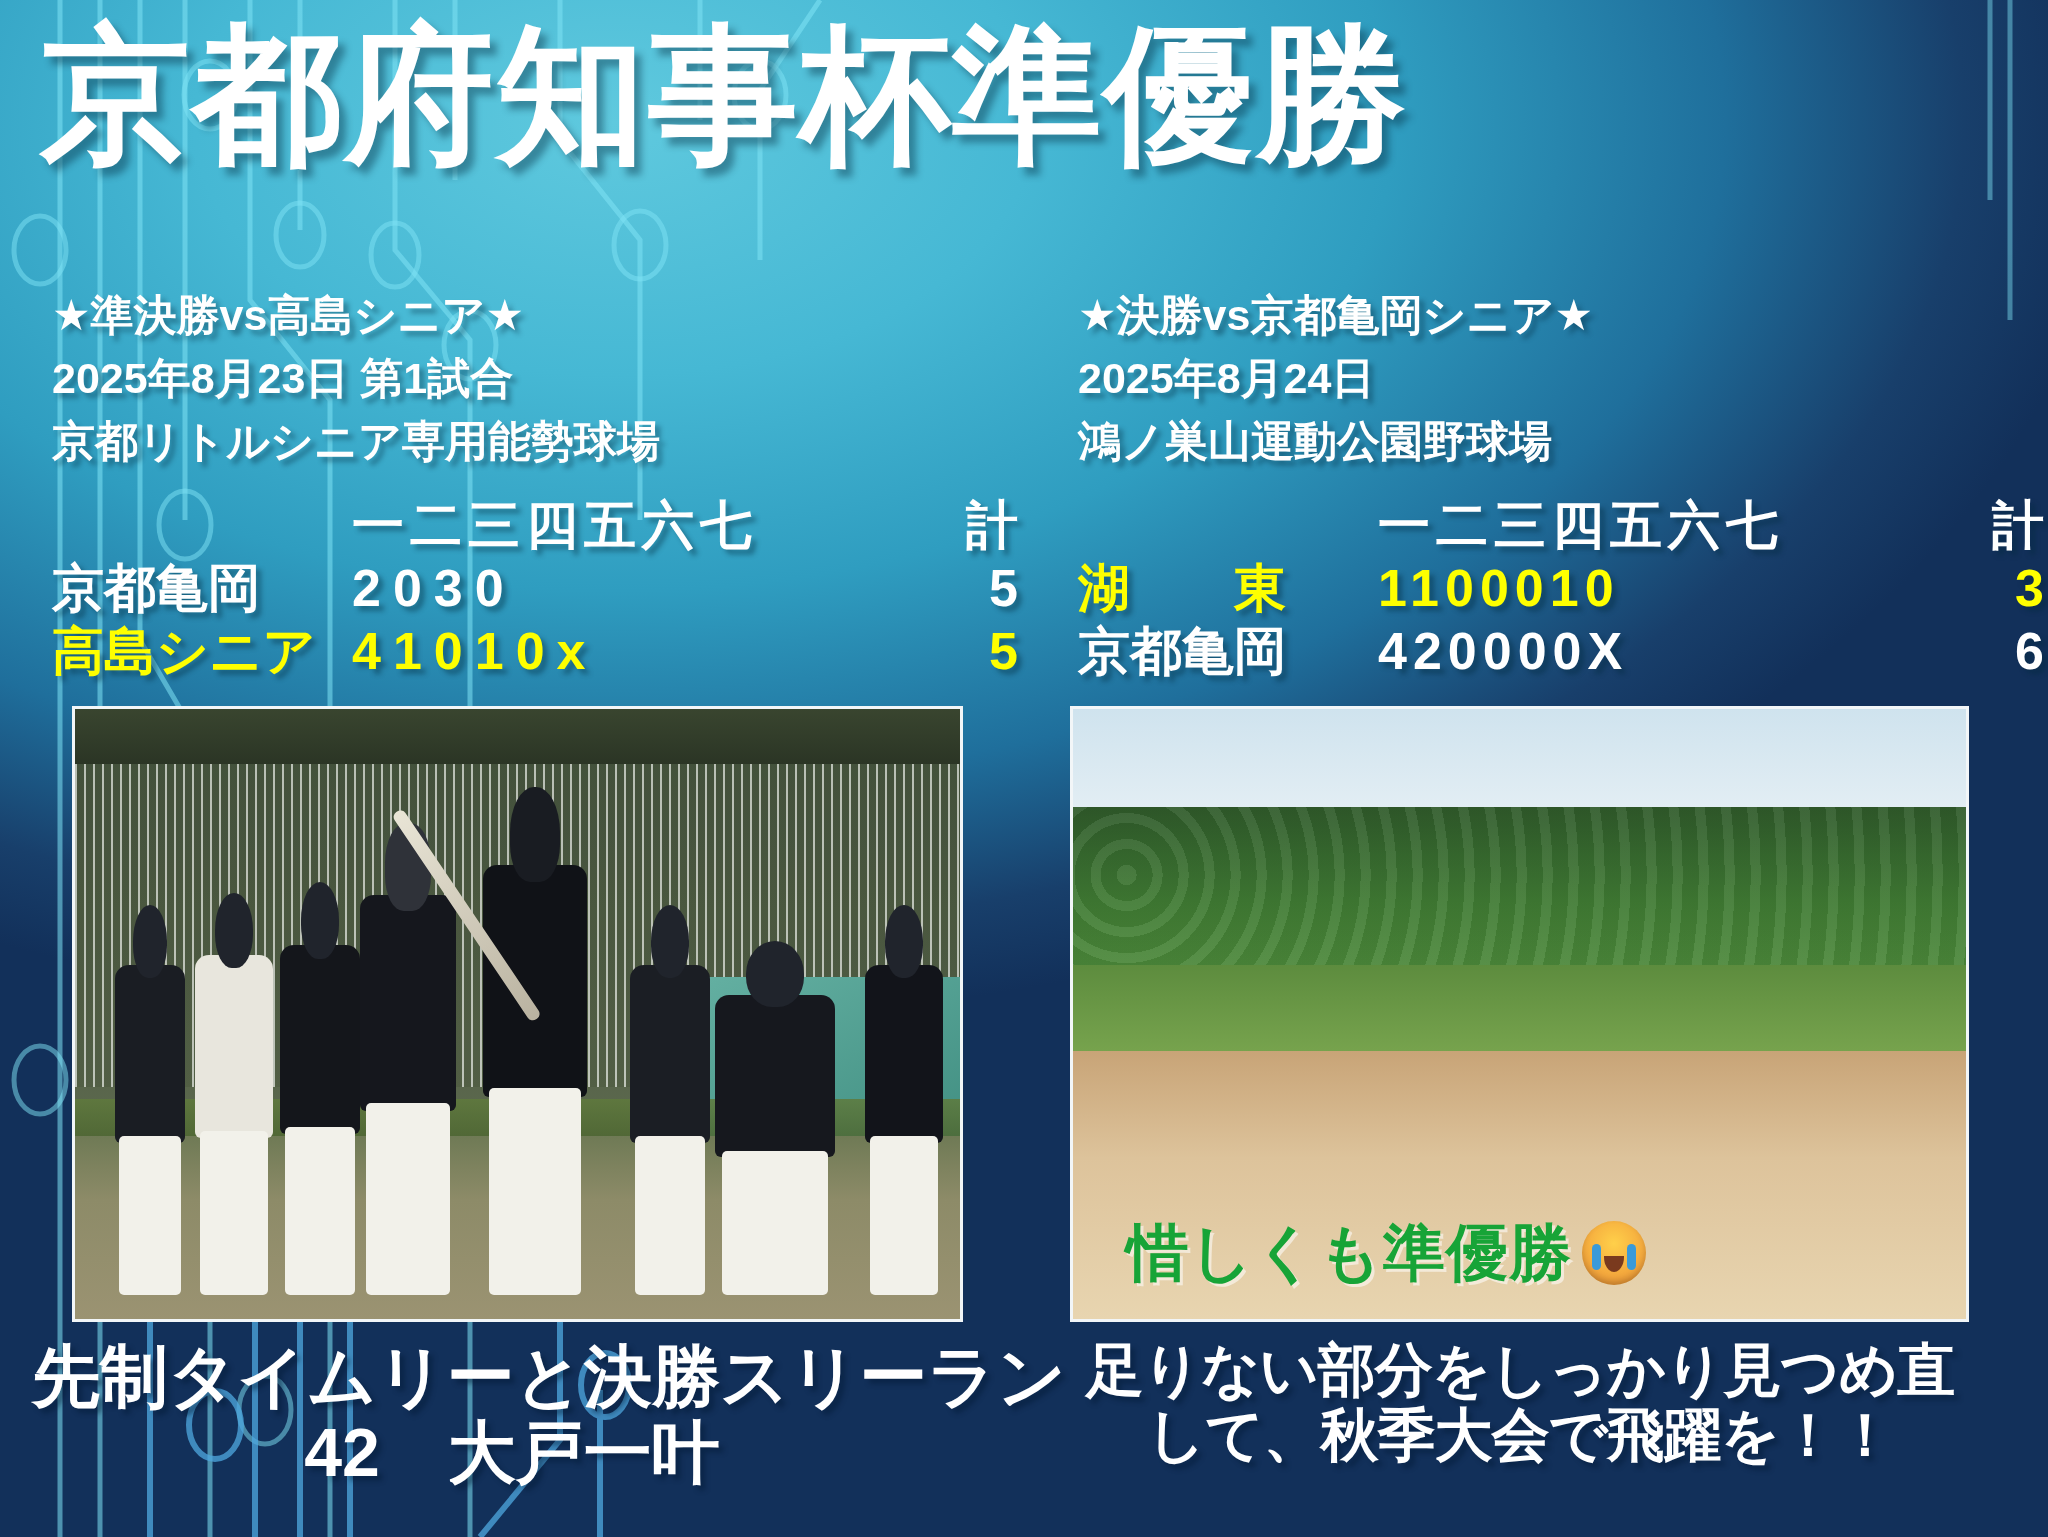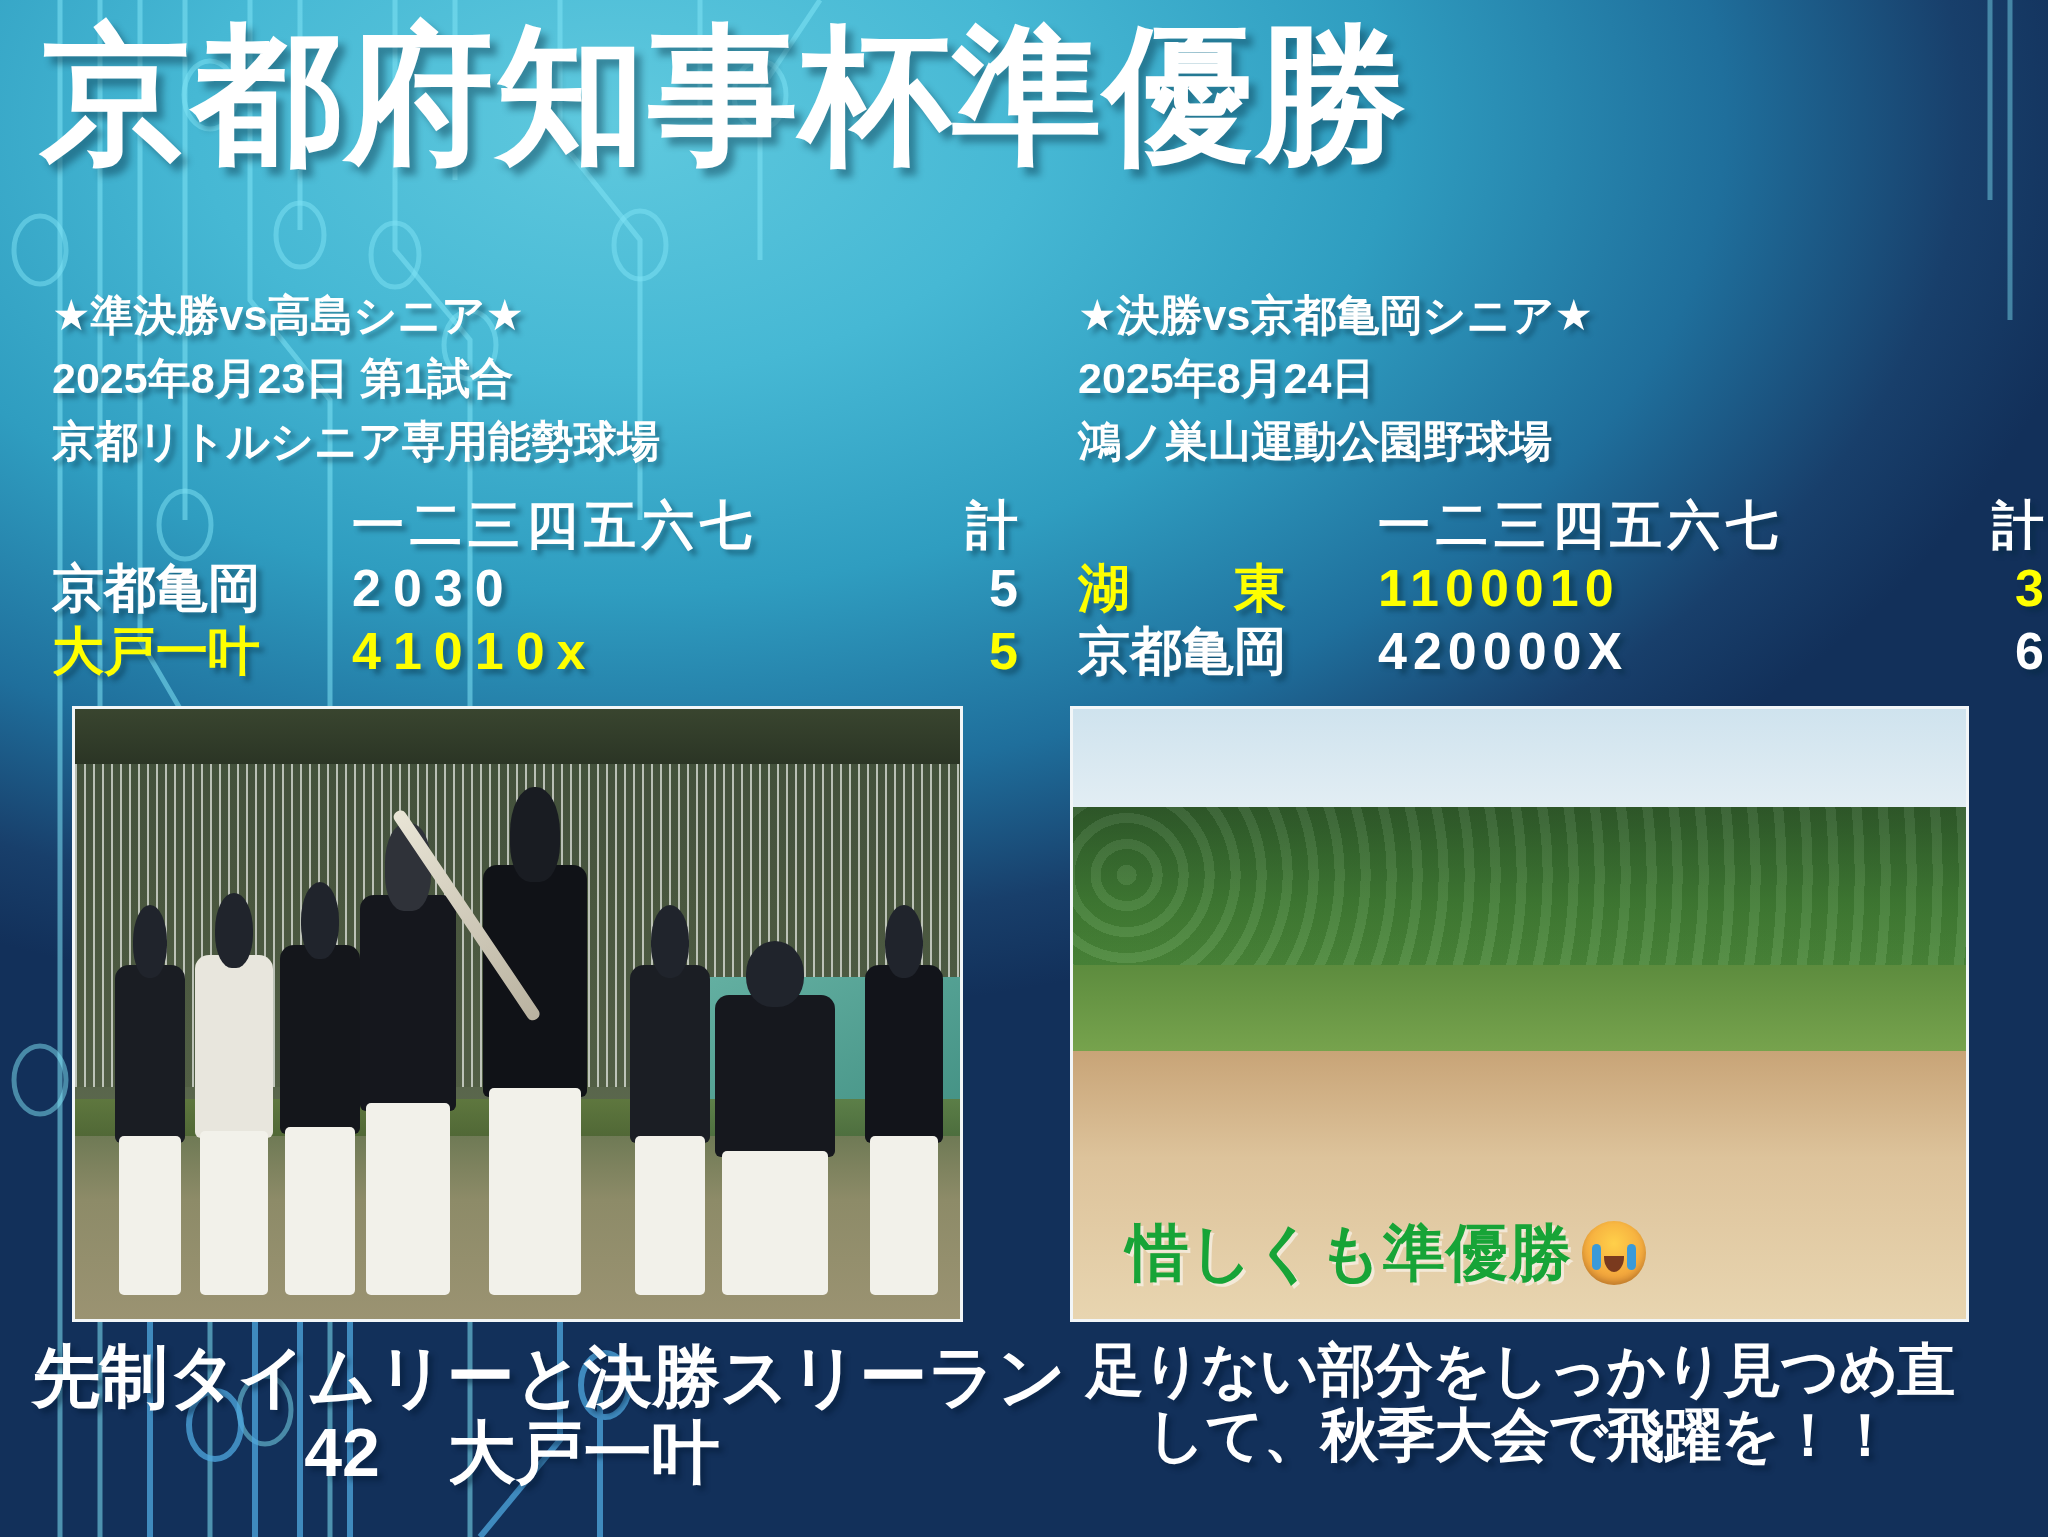--- a/index.html
+++ b/index.html
@@ -177,21 +177,21 @@
       <div class="srow">
         <span class="innhdr inn">一二三四五六七</span>
         <span class="tot">計</span>
       </div>
       <div class="srow">
         <span class="team plain">京都亀岡</span>
         <span class="inn sp">2030</span>
         <span class="tot">5</span>
       </div>
       <div class="srow yellow">
-        <span class="team plain">大戸一叶</span>
+        <span class="team plain">高島シニア</span>
         <span class="inn sp">41010x</span>
         <span class="tot">5</span>
       </div>
     </div>
   </div>
 
   <div class="col right">
     <div class="hdr">
       <div class="row">★決勝vs京都亀岡シニア★</div>
       <div class="row">2025年8月24日</div>

